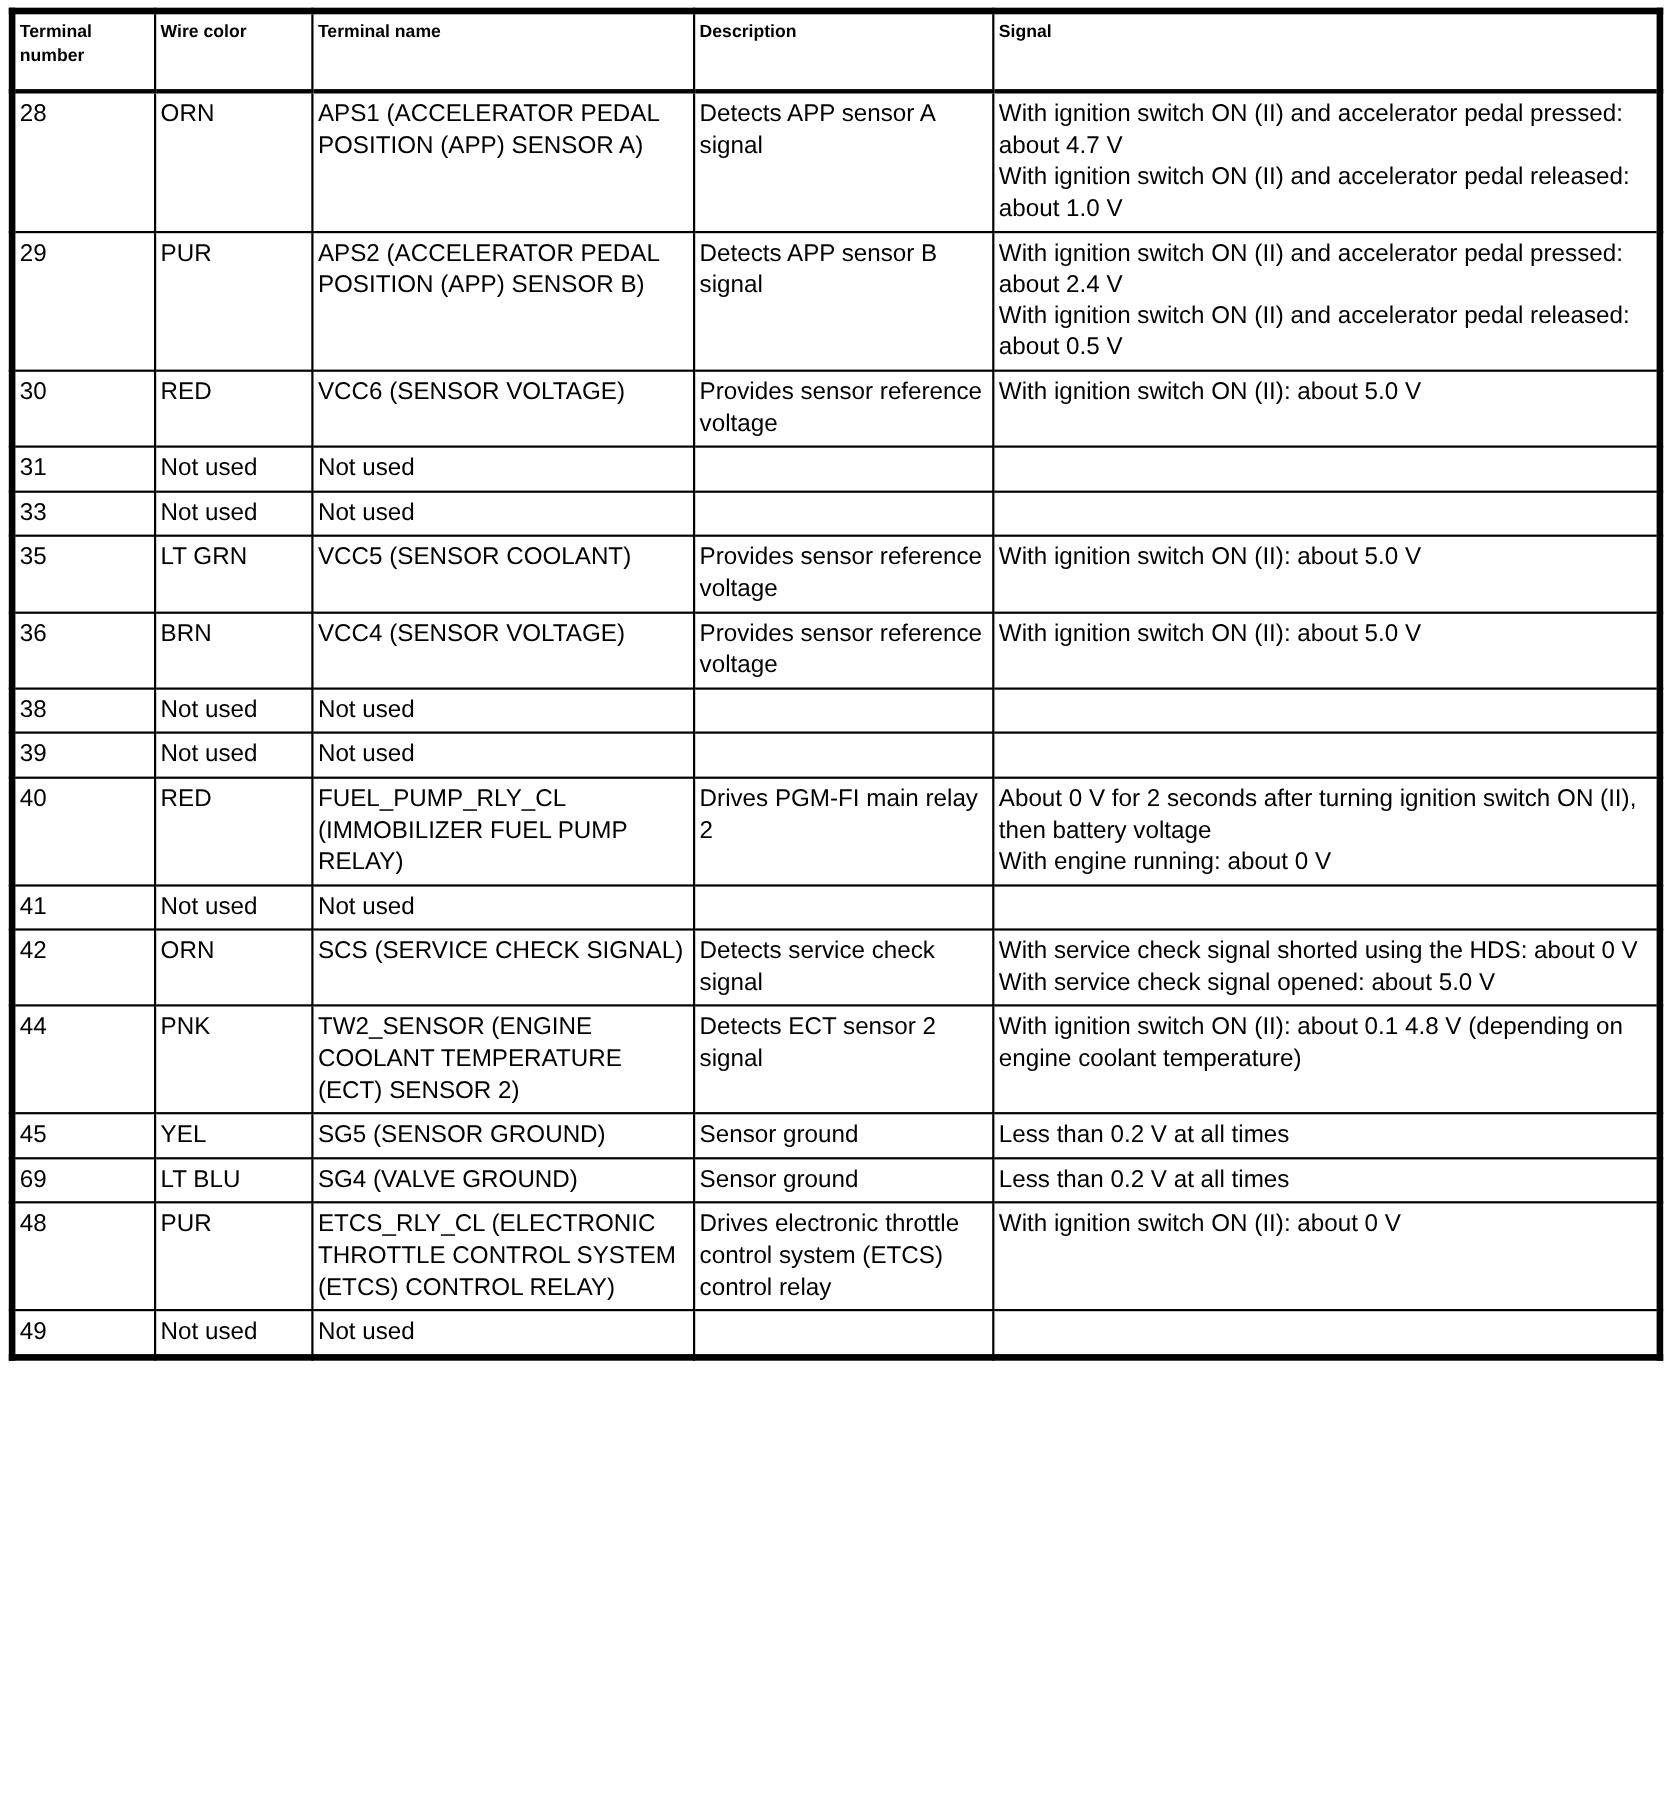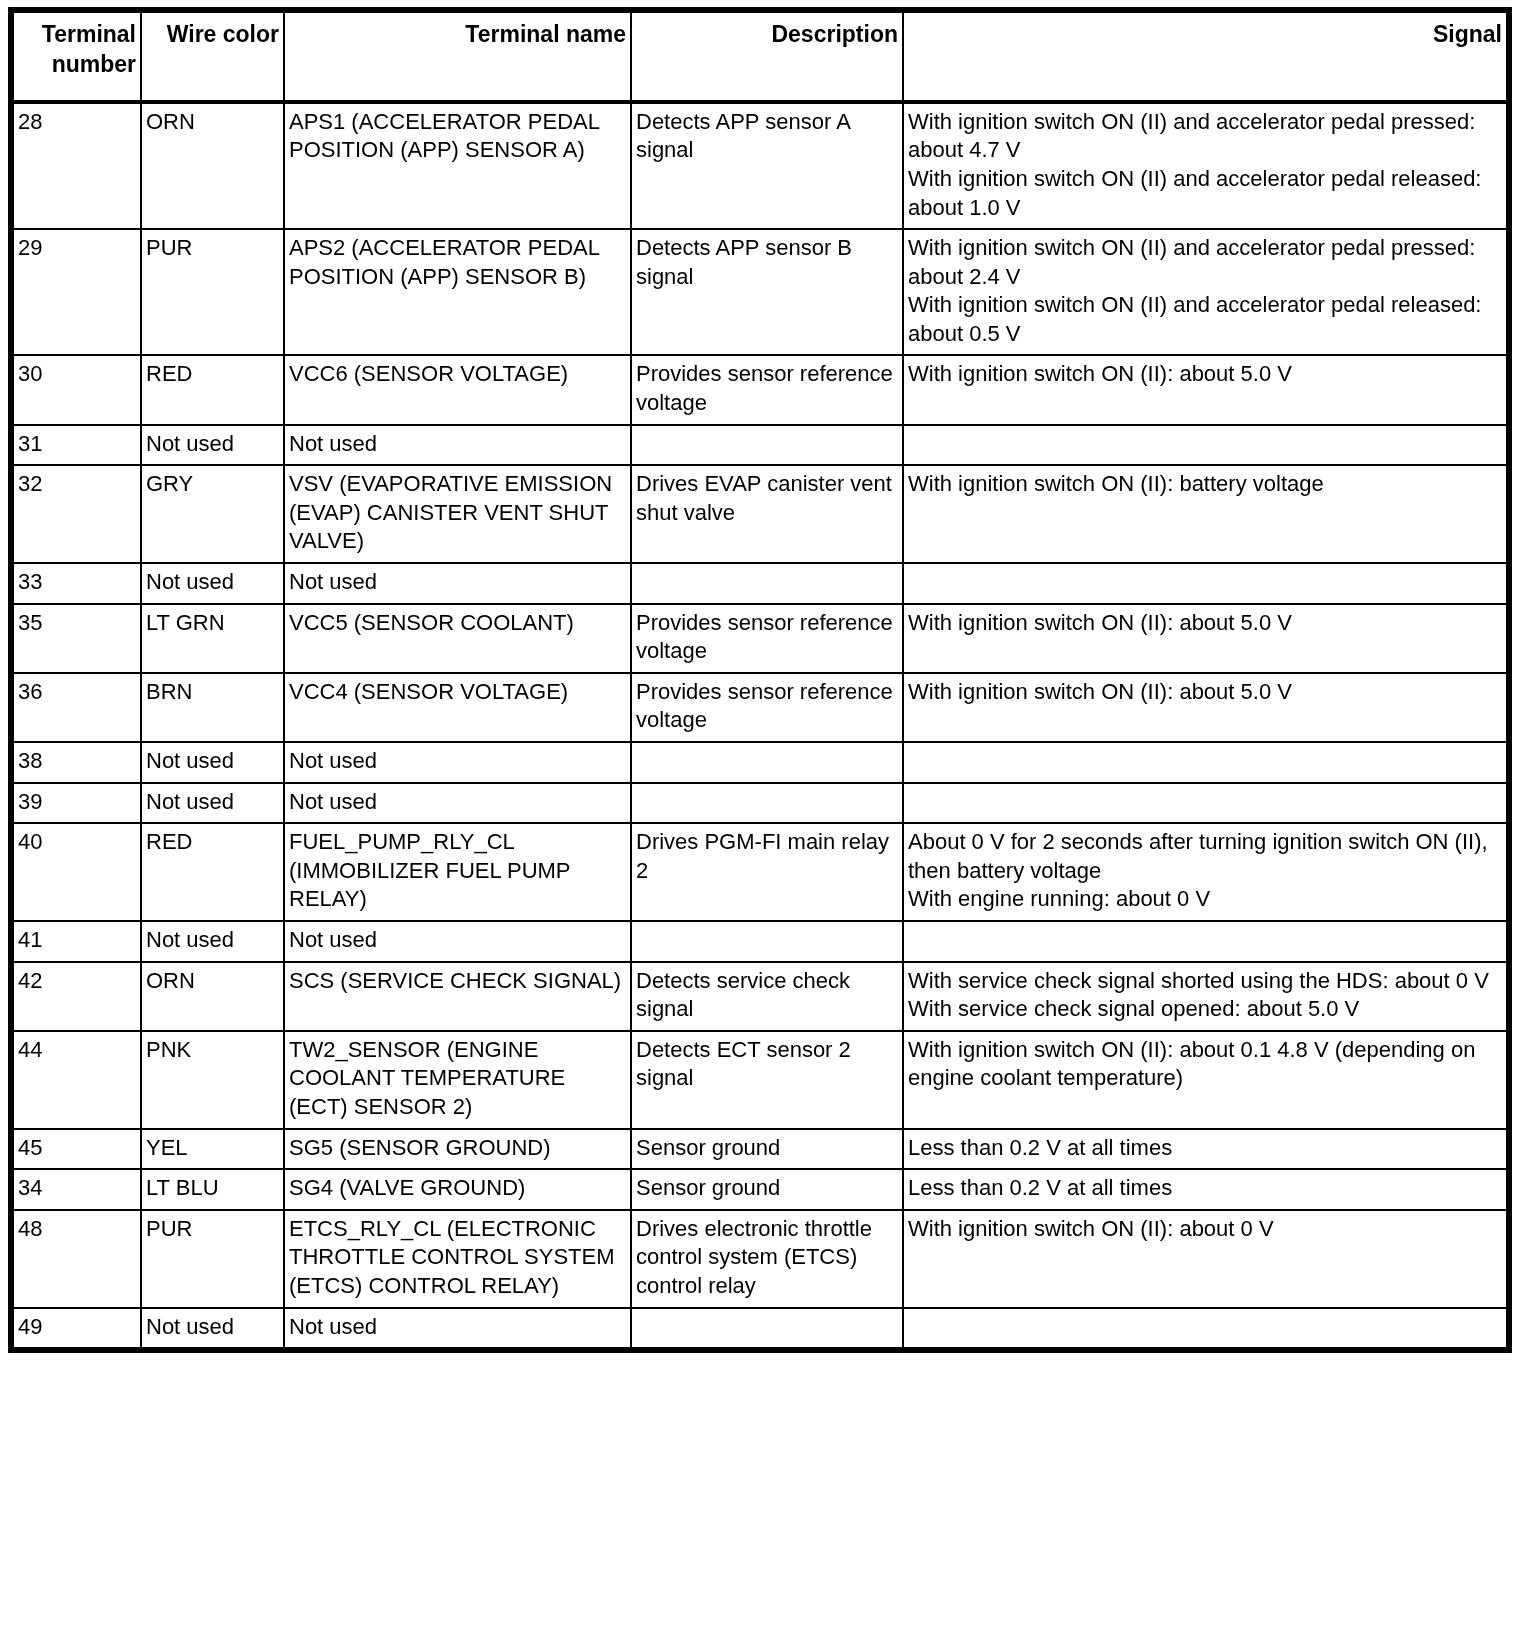--- a/index.html
+++ b/index.html
@@ -34,23 +34,23 @@
   table.terminal-table td {
     border: 2px solid #000000;
   }
   table.terminal-table {
     border-width: 6px;
   }
   table.terminal-table thead th {
     border-bottom-width: 4px;
   }
   table.terminal-table th {
-    font-size: 23px;
+    font-size: 16px;
     font-weight: 700;
-    text-align: right;
+    text-align: left;
     vertical-align: top;
     padding: 6px 4px 20px 4px;
     line-height: 1.32;
   }
   table.terminal-table td {
     font-size: 22px;
     font-weight: 400;
     text-align: left;
     vertical-align: top;
     padding: 4px 2px 6px 4px;
@@ -112,27 +112,20 @@
   </tr>
 
   <tr>
     <td class="terminal-cell">31</td>
     <td class="wire-color-cell">Not used</td>
     <td class="terminal-name-cell">Not used</td>
     <td class="description-cell"></td>
     <td class="signal-cell"></td>
   </tr>
 
-  <tr>
-    <td class="terminal-cell">32</td>
-    <td class="wire-color-cell">GRY</td>
-    <td class="terminal-name-cell">VSV (EVAPORATIVE EMISSION (EVAP) CANISTER VENT SHUT VALVE)</td>
-    <td class="description-cell">Drives EVAP canister vent shut valve</td>
-    <td class="signal-cell">With ignition switch ON (II): battery voltage</td>
-  </tr>
 
   <tr>
     <td class="terminal-cell">33</td>
     <td class="wire-color-cell">Not used</td>
     <td class="terminal-name-cell">Not used</td>
     <td class="description-cell"></td>
     <td class="signal-cell"></td>
   </tr>
 
 
@@ -206,21 +199,21 @@
 
   <tr>
     <td class="terminal-cell">45</td>
     <td class="wire-color-cell">YEL</td>
     <td class="terminal-name-cell">SG5 (SENSOR GROUND)</td>
     <td class="description-cell">Sensor ground</td>
     <td class="signal-cell">Less than 0.2 V at all times</td>
   </tr>
 
   <tr>
-    <td class="terminal-cell">34</td>
+    <td class="terminal-cell">69</td>
     <td class="wire-color-cell">LT BLU</td>
     <td class="terminal-name-cell">SG4 (VALVE GROUND)</td>
     <td class="description-cell">Sensor ground</td>
     <td class="signal-cell">Less than 0.2 V at all times</td>
   </tr>
 
 
   <tr>
     <td class="terminal-cell">48</td>
     <td class="wire-color-cell">PUR</td>

